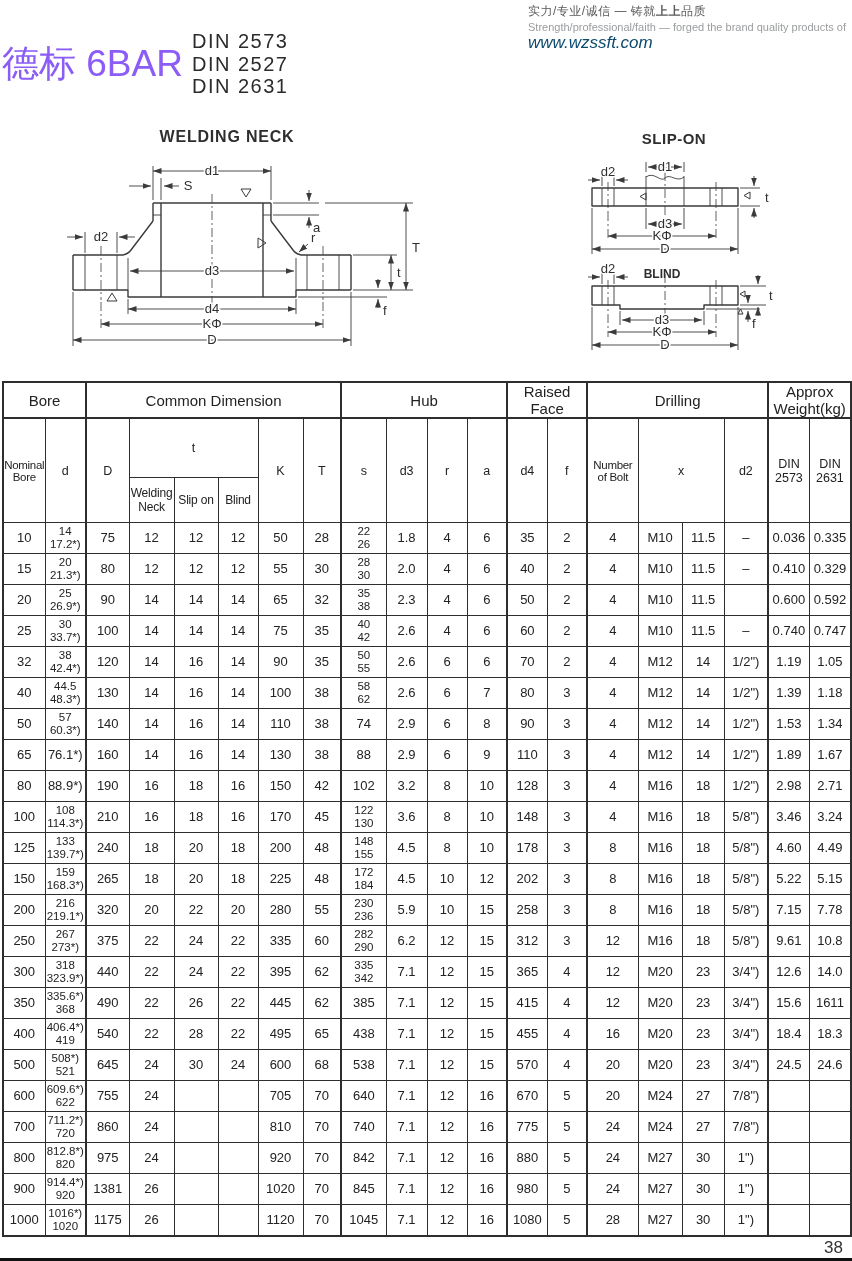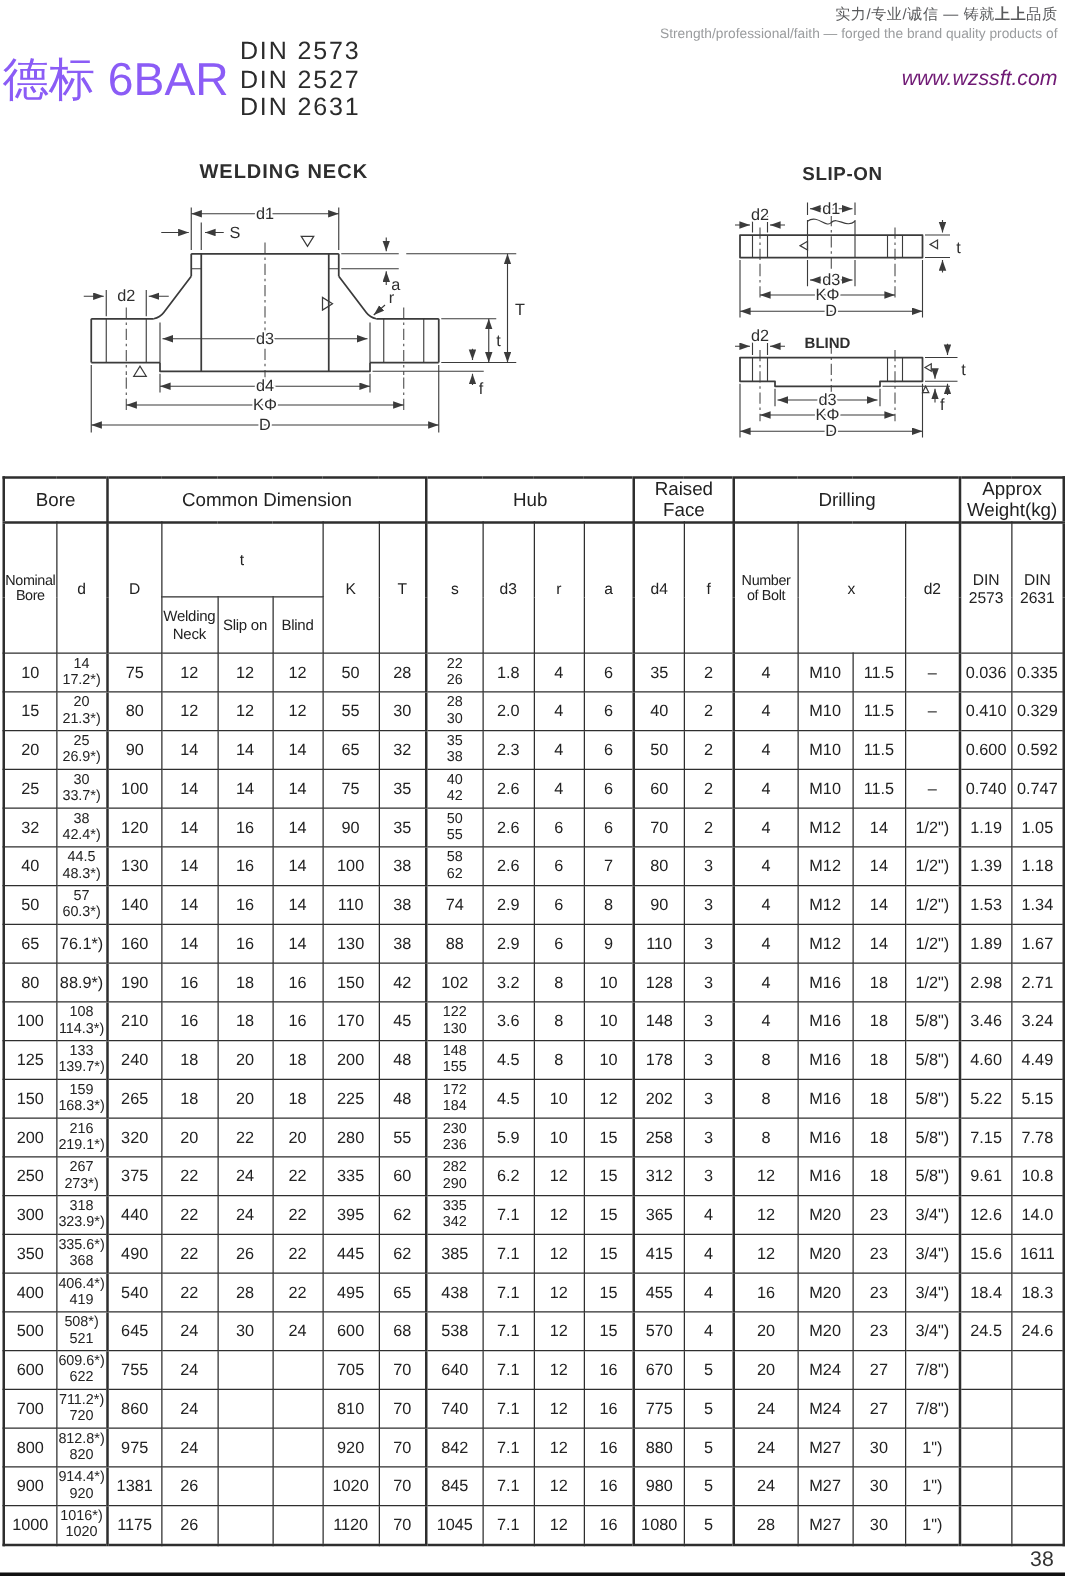--- a/index.html
+++ b/index.html
@@ -3,25 +3,25 @@
 <meta charset="utf-8">
 <style>
   html,body { margin:0; padding:0; background:#e8e8e8; }
   .page {
     position:relative; width:852px; height:1261px; background:#ffffff;
     font-family:"Liberation Sans", sans-serif; color:#222; overflow:hidden;
     margin:0 auto;
   }
 
   
-  .brand { position:absolute; top:3px; right:6px; text-align:right; }
+  .brand { position:absolute; top:3px; right:6px; text-align:left; }
   .slogan-cn { font-size:12px; color:#58595b; letter-spacing:0.5px; }
   .slogan-cn .bold { font-weight:bold; }
   .slogan-en { font-size:11px; color:#9a9c9e; margin-top:1px; }
-  .website { font-size:17px; font-style:italic; color:#701a75; margin-top:20px; }
+  .website { font-size:17px; font-style:italic; color:#0c4a6e; margin-top:0; }
 
   
   .title-row { position:absolute; left:2px; top:30px; display:flex; align-items:center; gap:9px; }
   .big-title { font-size:37px; color:#8b5cf6; white-space:nowrap; }
   .din-stack { font-size:20px; letter-spacing:1.5px; line-height:22.5px; color:#2b2b2b; }
 
   
   svg { position:absolute; }
   .wn-svg { left:55px; top:118px; }
   .so-svg { left:562px; top:128px; }

